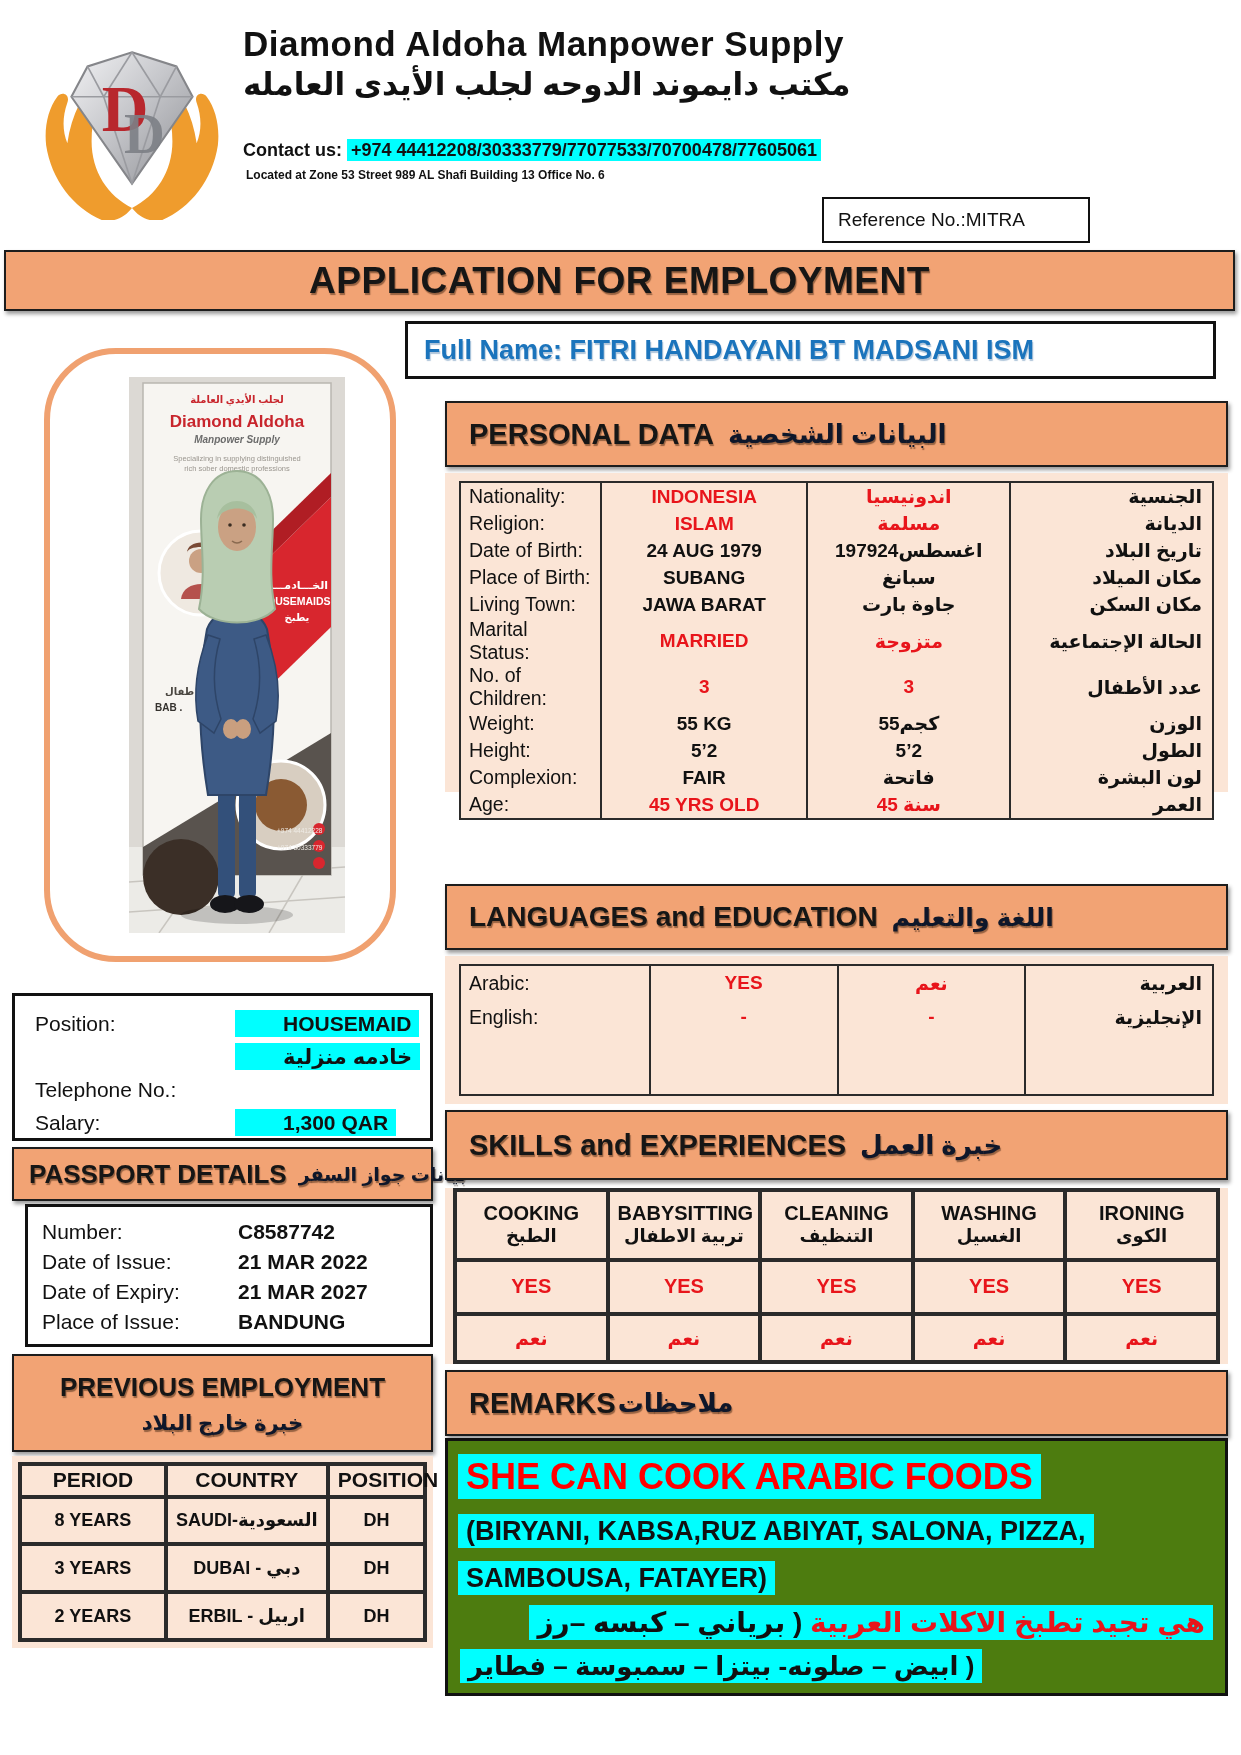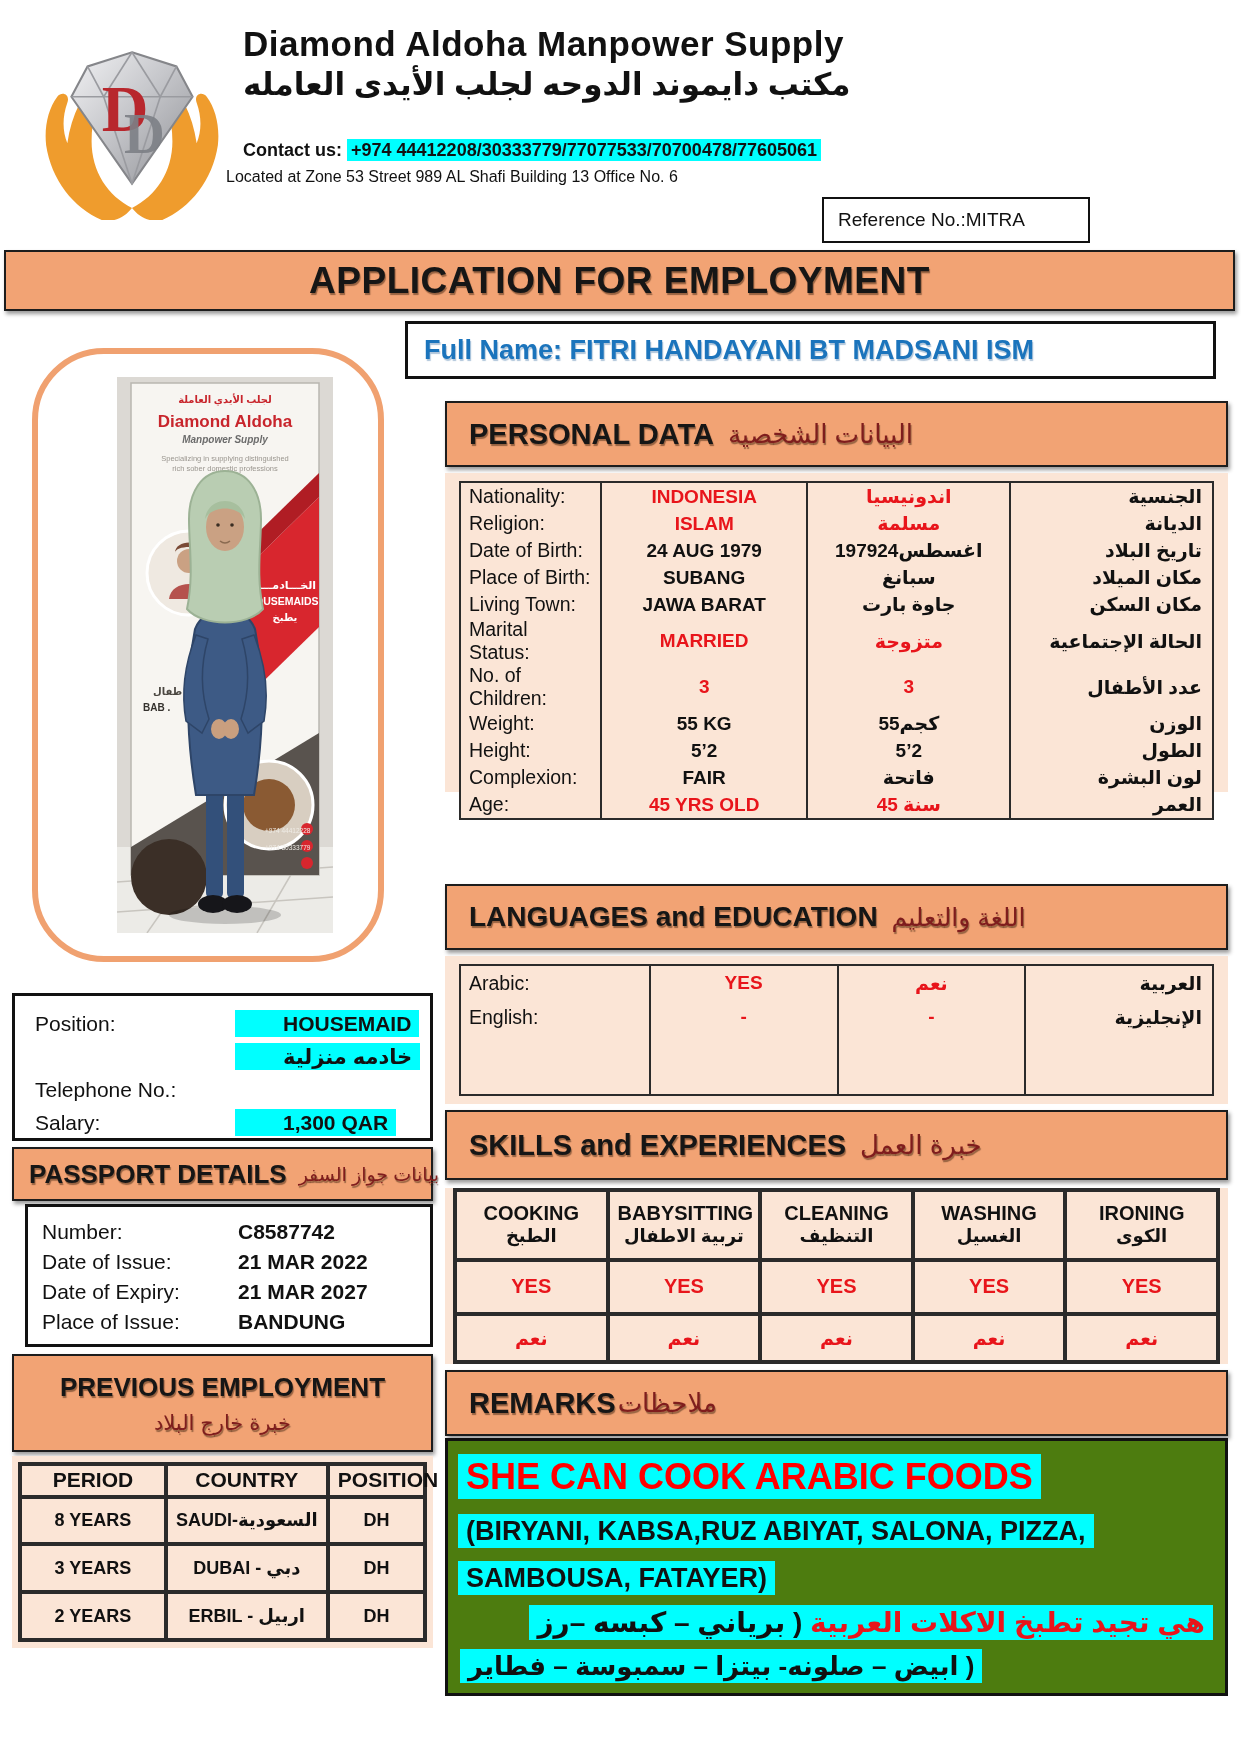--- a/index.html
+++ b/index.html
@@ -15,35 +15,35 @@
     position:relative;width:1241px;height:1755px;background:#ffffff;
     margin:0 auto;overflow:hidden;
     font-family:"Liberation Sans","DejaVu Sans",sans-serif;color:#111;
   }
   
   .logo{position:absolute;left:30px;top:22px;width:204px;height:198px;}
   .company-en{position:absolute;left:243px;top:24px;font-size:35px;font-weight:bold;letter-spacing:.5px;white-space:nowrap;}
   .company-ar{position:absolute;left:243px;top:66px;font-size:31px;font-weight:bold;white-space:nowrap;}
   .contact-line{position:absolute;left:243px;top:140px;font-size:18px;font-weight:bold;white-space:nowrap;}
   .contact-hl{background:var(--cyan);padding:1px 4px;}
-  .address-line{position:absolute;left:226px;top:168px;font-size:16px;font-weight:normal;white-space:nowrap;}
+  .address-line{position:absolute;left:246px;top:168px;font-size:12px;font-weight:bold;white-space:nowrap;}
   .ref-box{position:absolute;left:822px;top:197px;width:268px;height:46px;border:2px solid #111;
     display:flex;align-items:center;padding-left:14px;font-size:19px;background:#fff;box-sizing:border-box;}
   
   .band{position:absolute;background:var(--orange);border:2px solid #1d1d1d;box-sizing:border-box;
     display:flex;align-items:center;box-shadow:2px 3px 4px rgba(0,0,0,.4);}
   .band .t-en{font-weight:bold;color:#161616;text-shadow:1px 2px 1px rgba(40,20,5,.45);white-space:nowrap;}
-  .band .t-ar{font-weight:normal;color:#7f1d1d;text-shadow:1px 2px 1px rgba(40,20,5,.45);white-space:nowrap;}
+  .band .t-ar{font-weight:bold;color:#0f172a;text-shadow:1px 2px 1px rgba(40,20,5,.45);white-space:nowrap;}
   .app-band{left:4px;top:250px;width:1231px;height:61px;justify-content:center;}
   .app-band .t-en{font-size:37px;letter-spacing:.5px;}
   .fullname-box{position:absolute;left:405px;top:321px;width:811px;height:58px;background:#fff;border:3px solid #111;
     box-sizing:border-box;display:flex;align-items:center;padding-left:16px;
     font-size:27px;font-weight:bold;color:var(--blue);text-shadow:1px 2px 1px rgba(27,90,150,.35);white-space:nowrap;}
   
-  .photo-frame{position:absolute;left:32px;top:348px;width:352px;height:614px;border:6px solid #f0a170;
+  .photo-frame{position:absolute;left:44px;top:348px;width:352px;height:614px;border:6px solid #f0a170;
     border-radius:72px;background:#fff;box-sizing:border-box;display:flex;align-items:center;justify-content:center;padding-left:34px;}
   
   .panel{position:absolute;background:var(--peach);box-sizing:border-box;padding:8px 14px;}
   .dtable{display:table;width:100%;height:100%;border:2px solid var(--line);box-sizing:border-box;table-layout:fixed;background:var(--peach);}
   .drow{display:table-row;}
   .dcell{display:table-cell;vertical-align:middle;padding:0 8px;box-sizing:border-box;}
   .vline{border-left:2px solid var(--line);}
   .lbl{font-size:19.5px;}
   .val{font-size:19px;font-weight:bold;text-align:center;}
   .val-ar{font-size:19px;font-weight:bold;text-align:center;}

